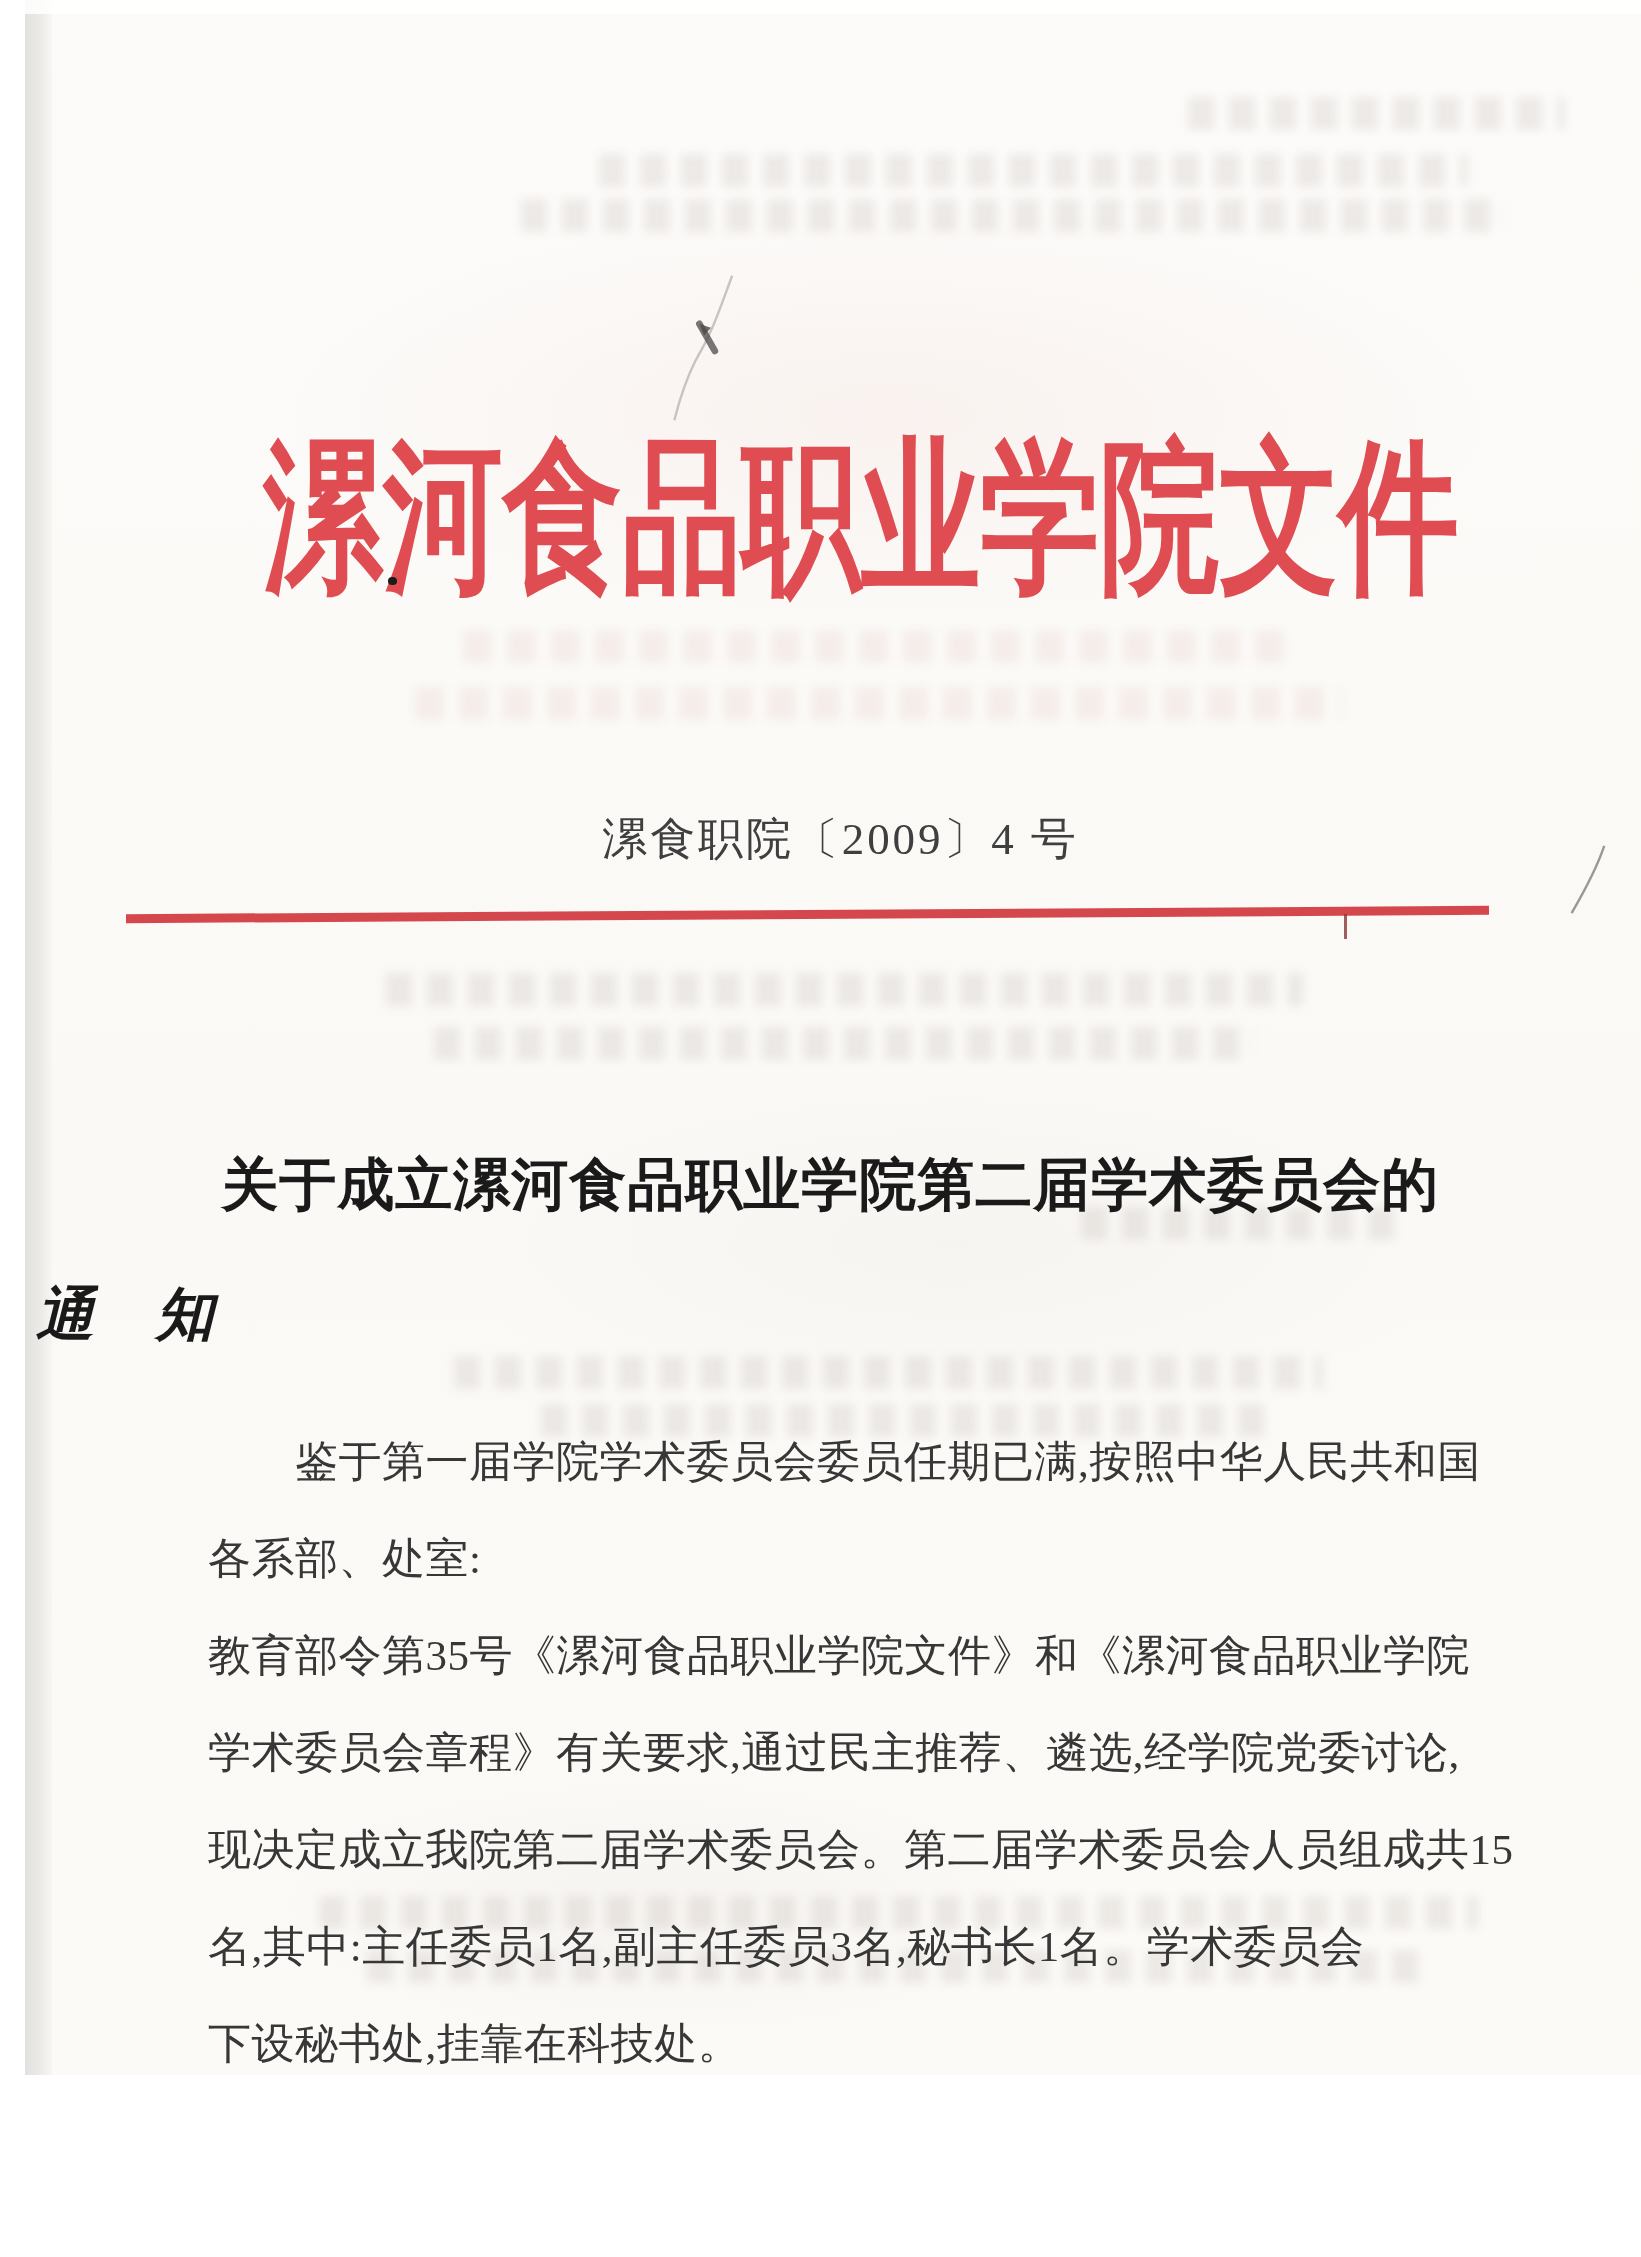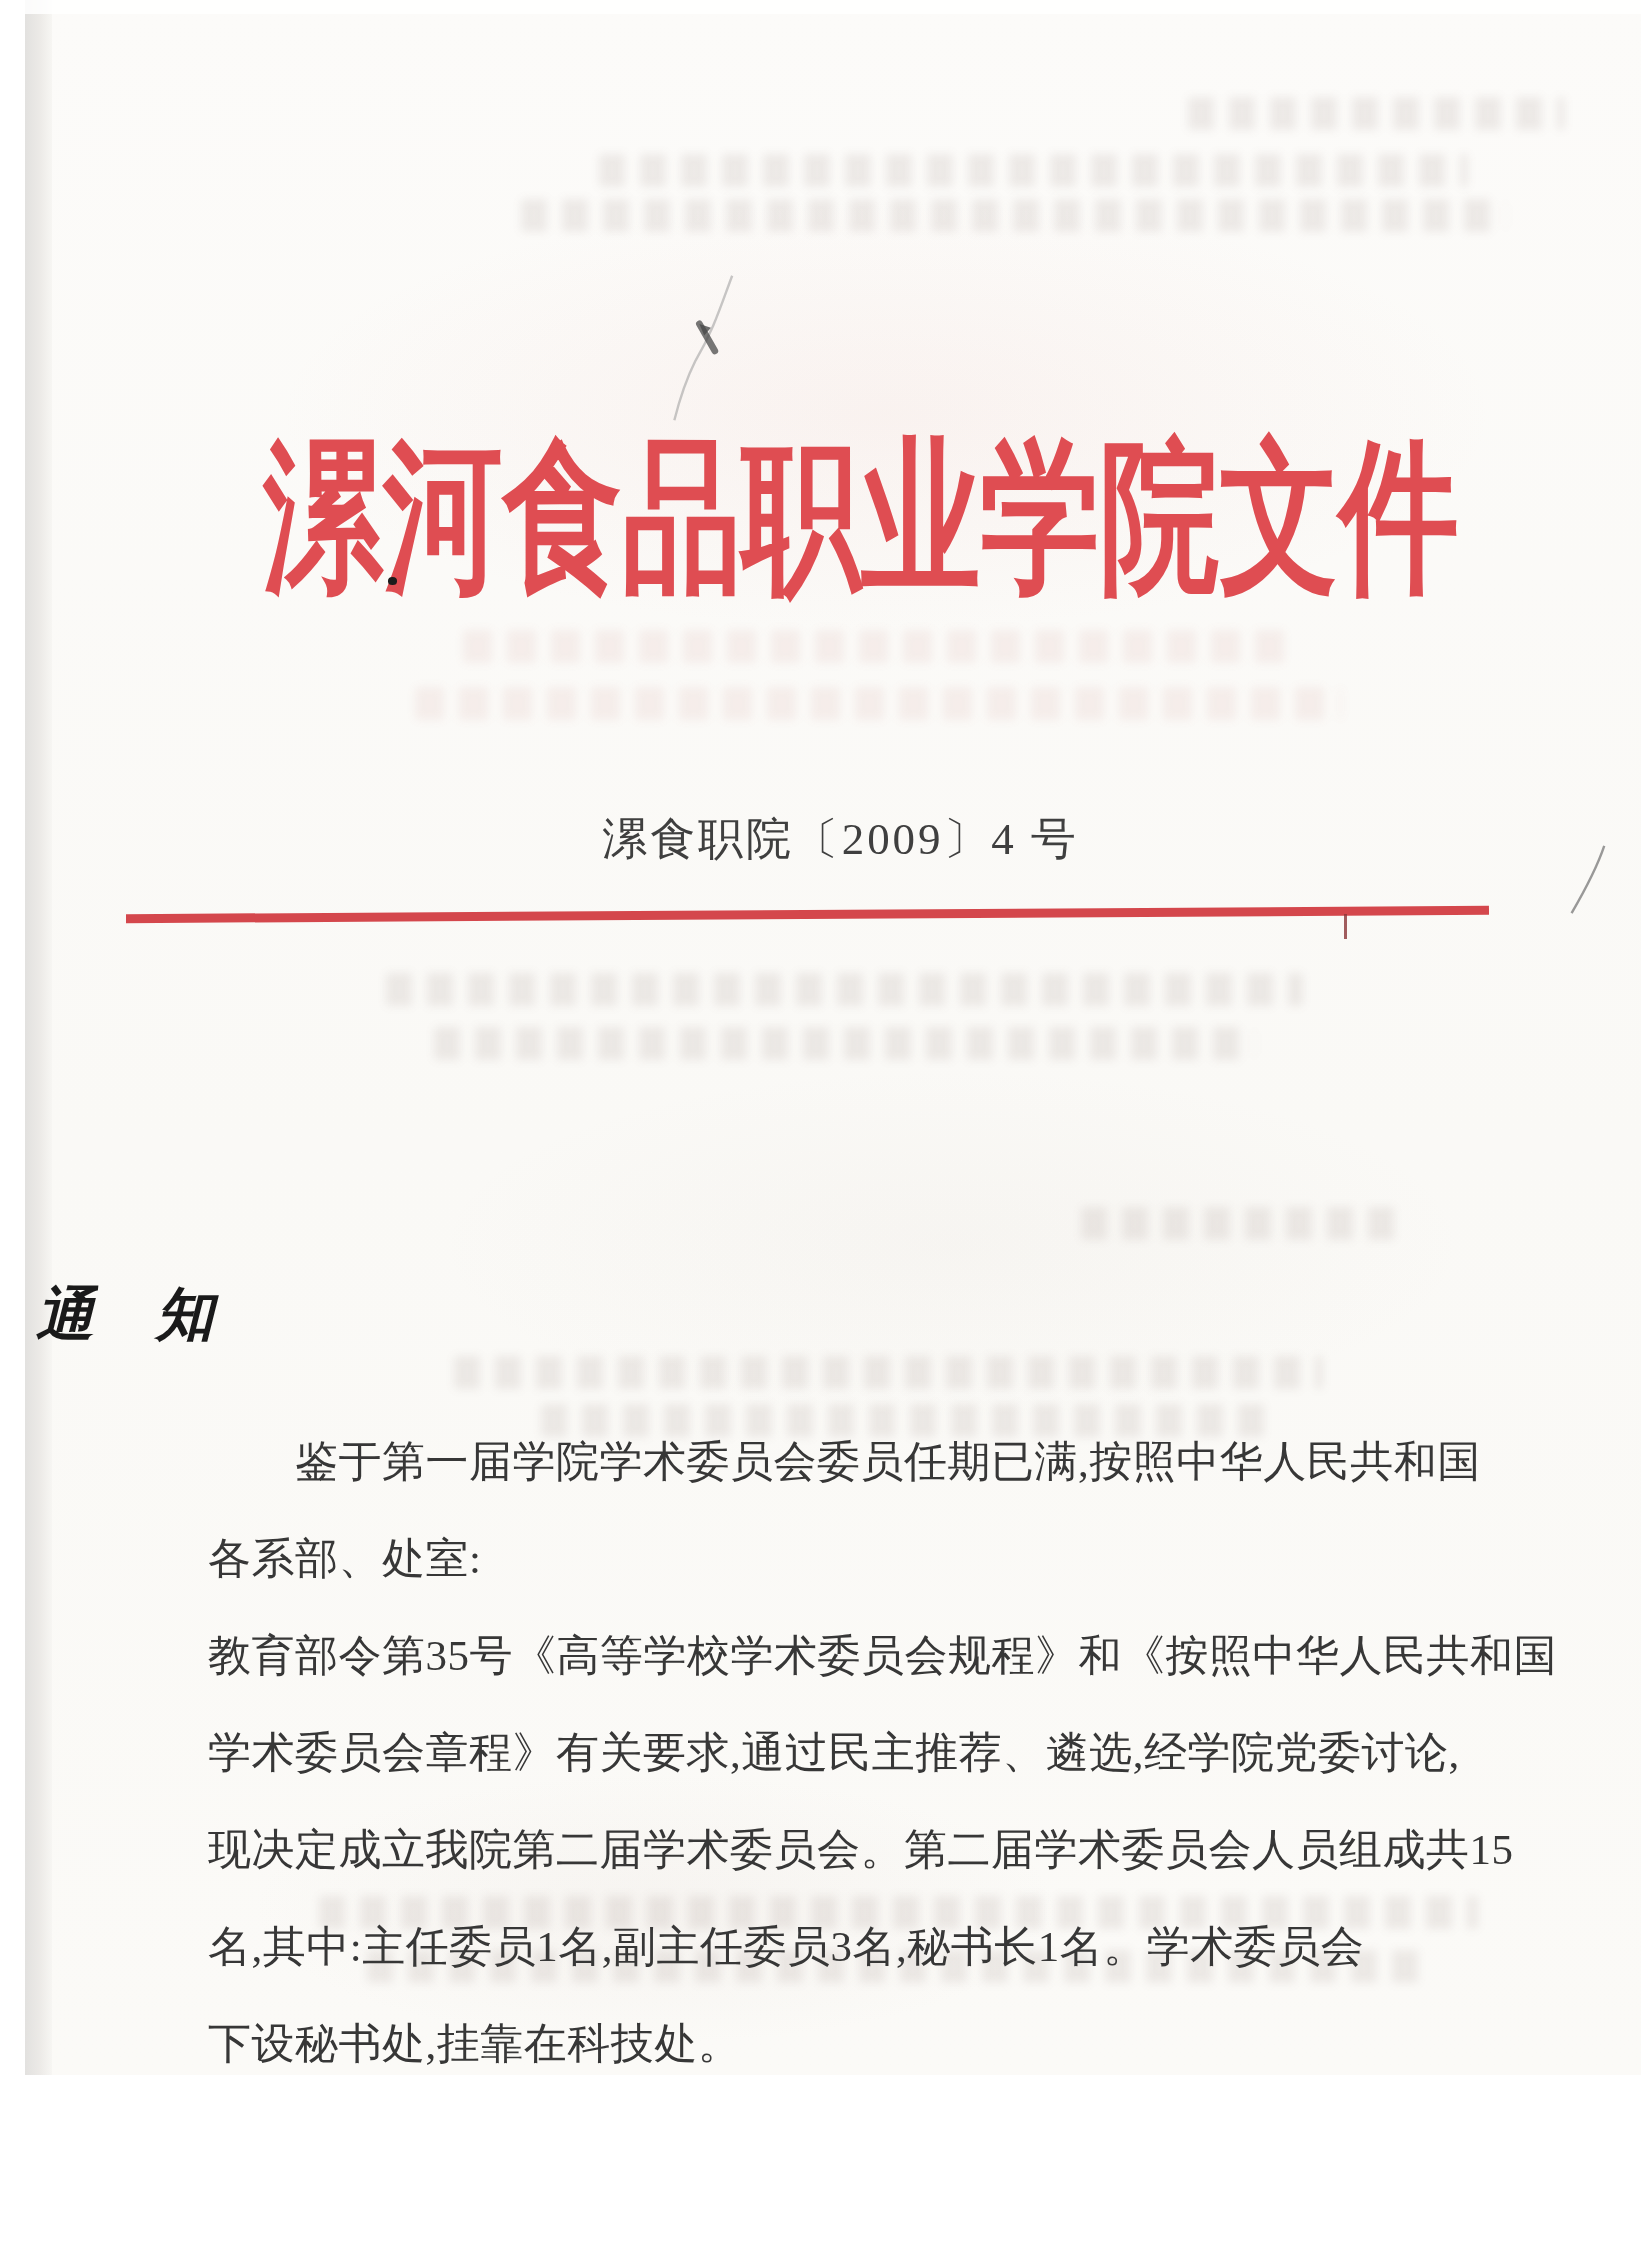--- a/index.html
+++ b/index.html
@@ -95,26 +95,27 @@
 
   <div class="letterhead">
     <span class="letterhead-inner">漯河食品职业学院文件</span>
   </div>
 
   <div class="doc-number">漯食职院〔2009〕4 号</div>
 
   <div class="red-rule"></div>
   <div class="rule-tick"></div>
 
+  <div class="heading-line1">关于成立漯河食品职业学院第二届学术委员会的</div>
   <div class="heading-line2">通　知</div>
 
   <div class="body-text">
     <div class="body-line indent">鉴于第一届学院学术委员会委员任期已满,按照中华人民共和国</div>
     <div class="body-line">各系部、处室:</div>
-    <div class="body-line">教育部令第35号《高等学校学术委员会规程》和《按照中华人民共和国</div>
+    <div class="body-line">教育部令第35号《漯河食品职业学院文件》和《漯河食品职业学院</div>
     <div class="body-line">学术委员会章程》有关要求,通过民主推荐、遴选,经学院党委讨论,</div>
     <div class="body-line">现决定成立我院第二届学术委员会。第二届学术委员会人员组成共15</div>
     <div class="body-line">名,其中:主任委员1名,副主任委员3名,秘书长1名。学术委员会</div>
     <div class="body-line">下设秘书处,挂靠在科技处。</div>
   </div>
 
   <div class="page-number">– 1 –</div>
 
   <div class="ink-dot"></div>
   <svg class="scratch" style="left:657px;top:268px;width:106px;height:159px;" viewBox="0 0 110 165">

